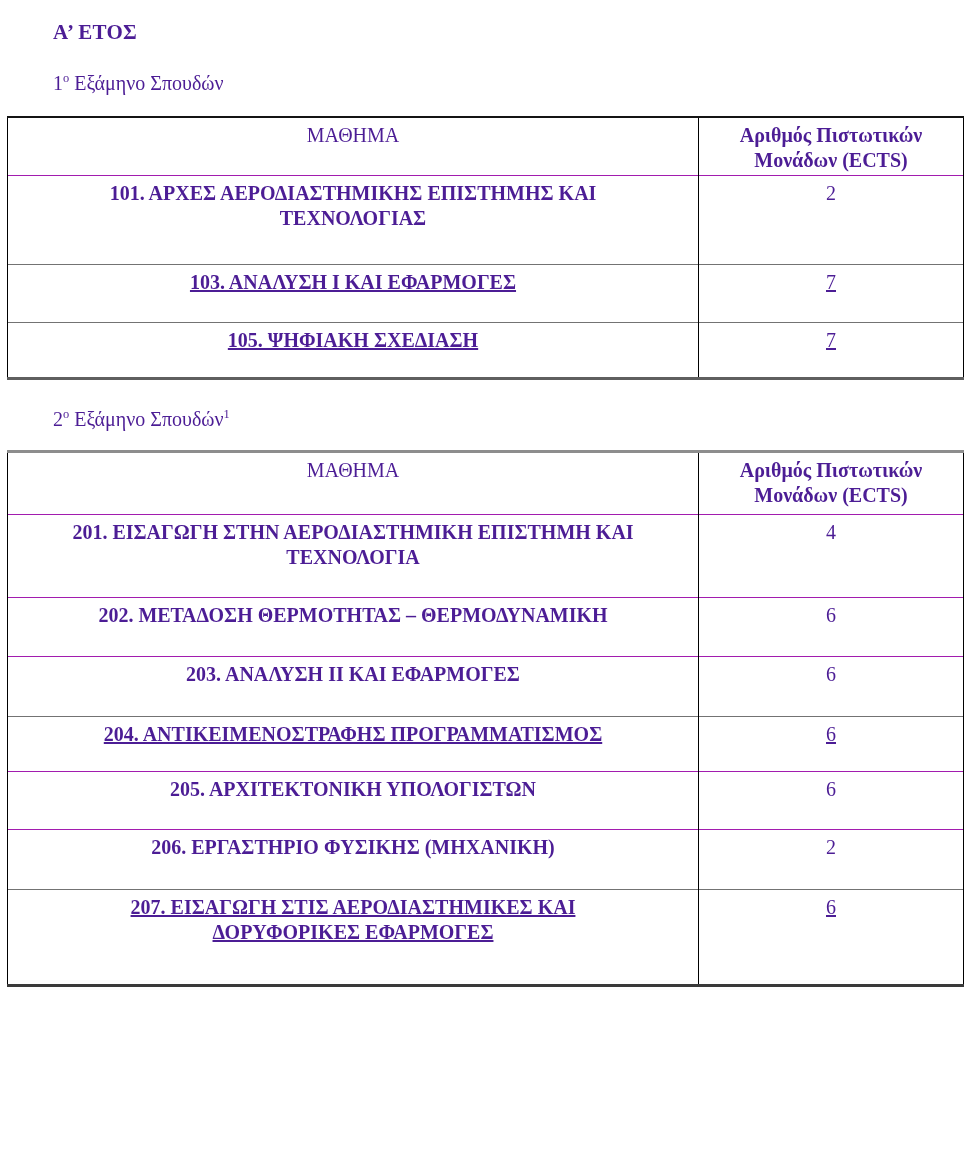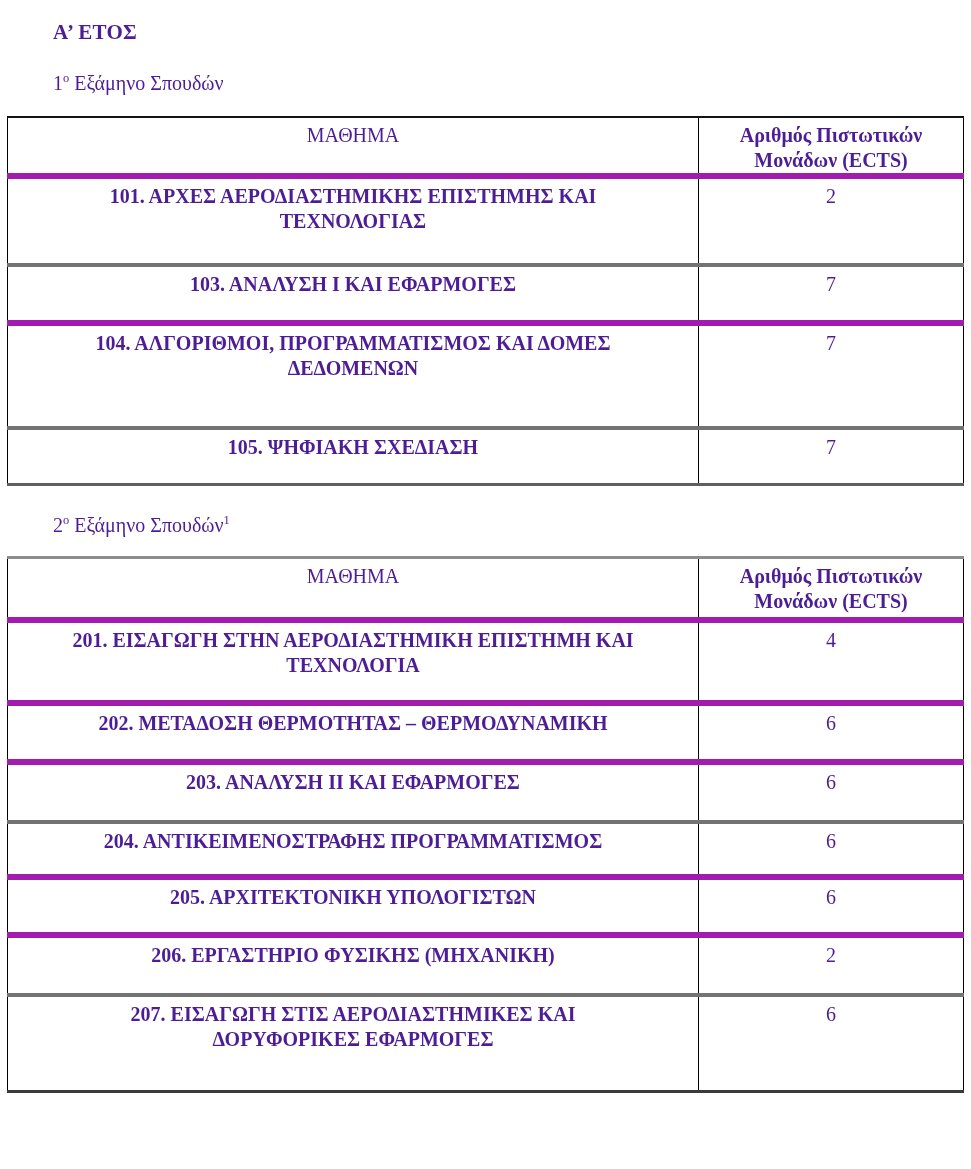--- a/index.html
+++ b/index.html
@@ -52,22 +52,22 @@
   table.curriculum td {
     border-left: 1px solid #000;
     border-right: 1px solid #000;
     box-sizing: border-box;
     vertical-align: top;
     padding: 5px 8px 0 8px;
     text-align: center;
     font-size: 20px;
     line-height: 25px;
   }
-  tr.bt-black th, tr.bt-black td { border-top: 6px solid #a21caf; }
-  tr.bt-gray  th, tr.bt-gray  td { border-top: 4px solid #737373; }
+  tr.bt-black th, tr.bt-black td { border-top: 1px solid #a21caf; }
+  tr.bt-gray  th, tr.bt-gray  td { border-top: 1px solid #737373; text-decoration: underline; }
 
   th.course-col { font-weight: normal; }
   td.course-cell { font-weight: bold; }
   td.ects-cell { font-weight: normal; }
 
   tr.h58  td, tr.h58  th { height: 58px; }
   tr.h56  td { height: 56px; }
   tr.h59  td { height: 59px; }
   tr.h60  td { height: 60px; margin-top: 16px; }
   tr.h55  td { height: 55px; }
@@ -109,26 +109,20 @@
       </tr>
       <tr class="bt-black h89">
         <td class="course-cell">
               <div class="clamp w600">101. ΑΡΧΕΣ ΑΕΡΟΔΙΑΣΤΗΜΙΚΗΣ ΕΠΙΣΤΗΜΗΣ ΚΑΙ ΤΕΧΝΟΛΟΓΙΑΣ</div>
             </td>
         <td class="ects-cell">2</td>
       </tr>
       <tr class="bt-gray h58">
         <td class="course-cell">
               <div class="clamp">103. ΑΝΑΛΥΣΗ Ι ΚΑΙ ΕΦΑΡΜΟΓΕΣ</div>
-            </td>
-        <td class="ects-cell">7</td>
-      </tr>
-      <tr class="bt-black h105">
-        <td class="course-cell">
-              <div class="clamp w620">104. ΑΛΓΟΡΙΘΜΟΙ, ΠΡΟΓΡΑΜΜΑΤΙΣΜΟΣ ΚΑΙ ΔΟΜΕΣ ΔΕΔΟΜΕΝΩΝ</div>
             </td>
         <td class="ects-cell">7</td>
       </tr>
       <tr class="bt-gray h56">
         <td class="course-cell">
               <div class="clamp">105. ΨΗΦΙΑΚΗ ΣΧΕΔΙΑΣΗ</div>
             </td>
         <td class="ects-cell">7</td>
       </tr>
     </tbody>

